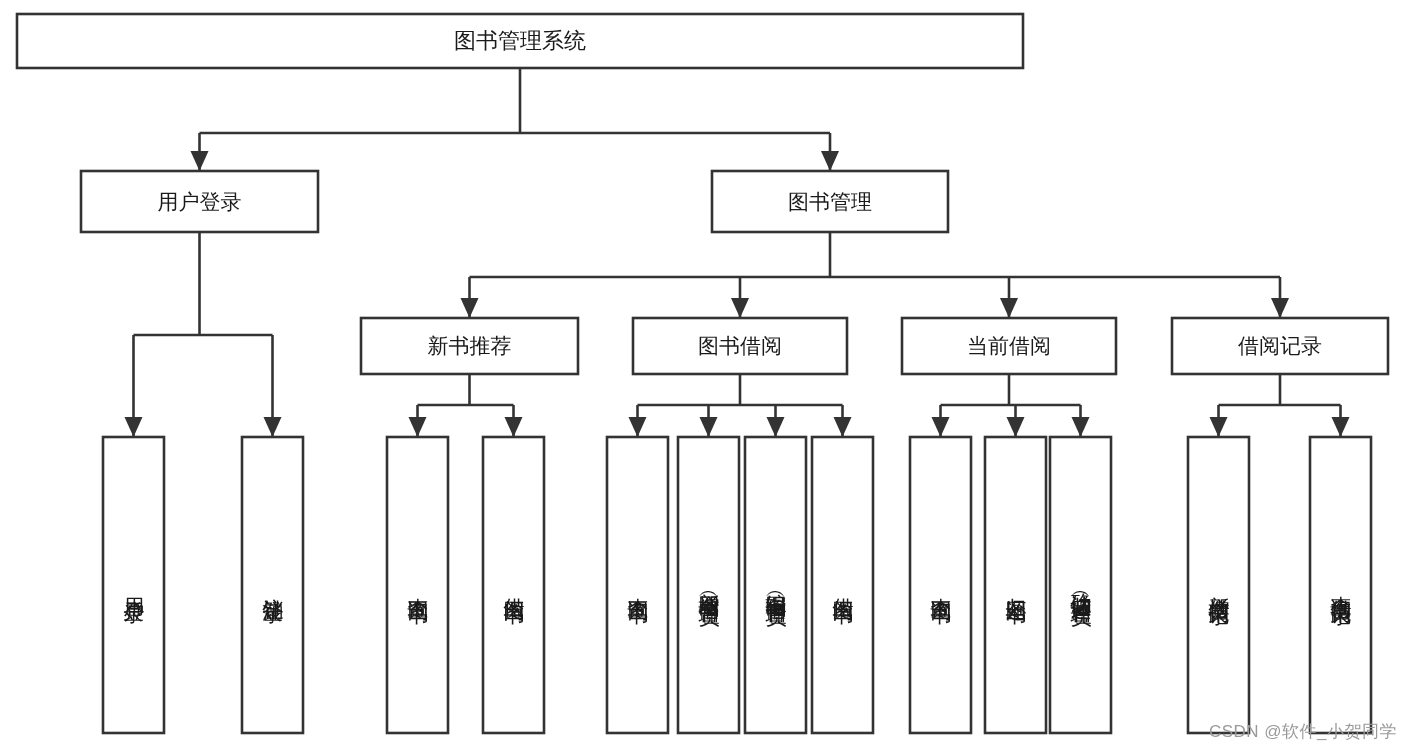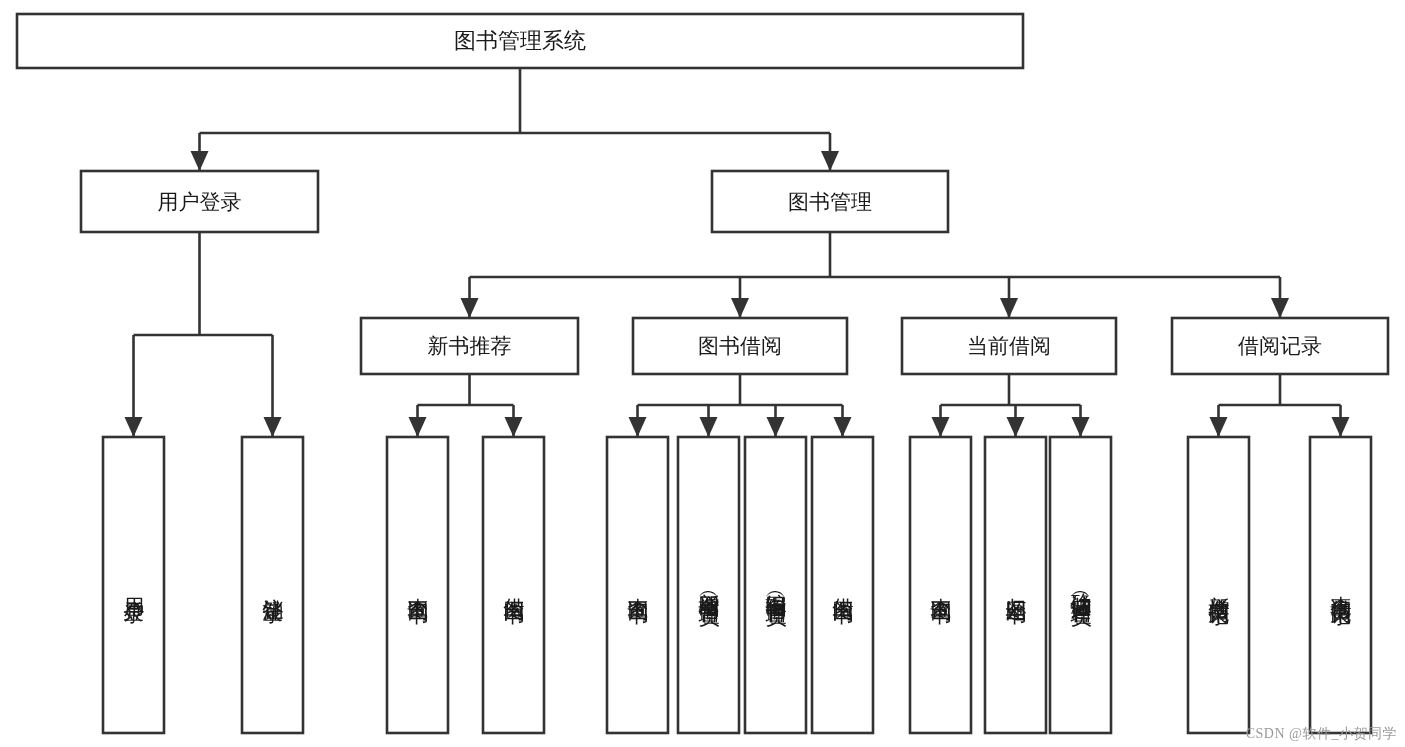--- a/index.html
+++ b/index.html
@@ -65,22 +65,22 @@
     letter-spacing: 2px;
     color: #1a1a1a;
     white-space: nowrap;
     text-align: center;
     user-select: none;
   }
   #watermark {
     position: absolute;
     right: 8px;
     bottom: 4px;
-    font-family: Liberation Serif, serif;
-    font-size: 14px;
+    font-family: Liberation Sans, sans-serif;
+    font-size: 17px;
     color: #9a9a9a;
     letter-spacing: 0.5px;
     white-space: nowrap;
   }
 </style>
 </head>
 <body>
 
 <div id="diagram-root">
 

